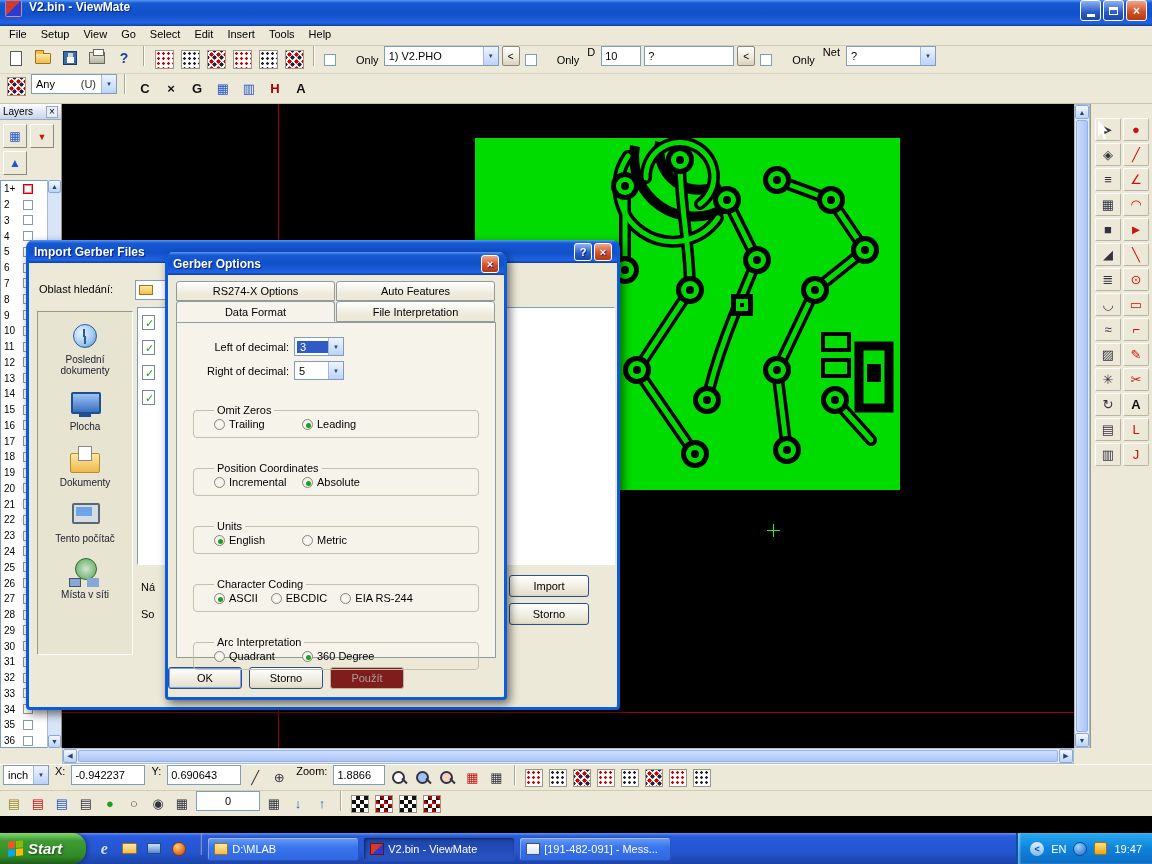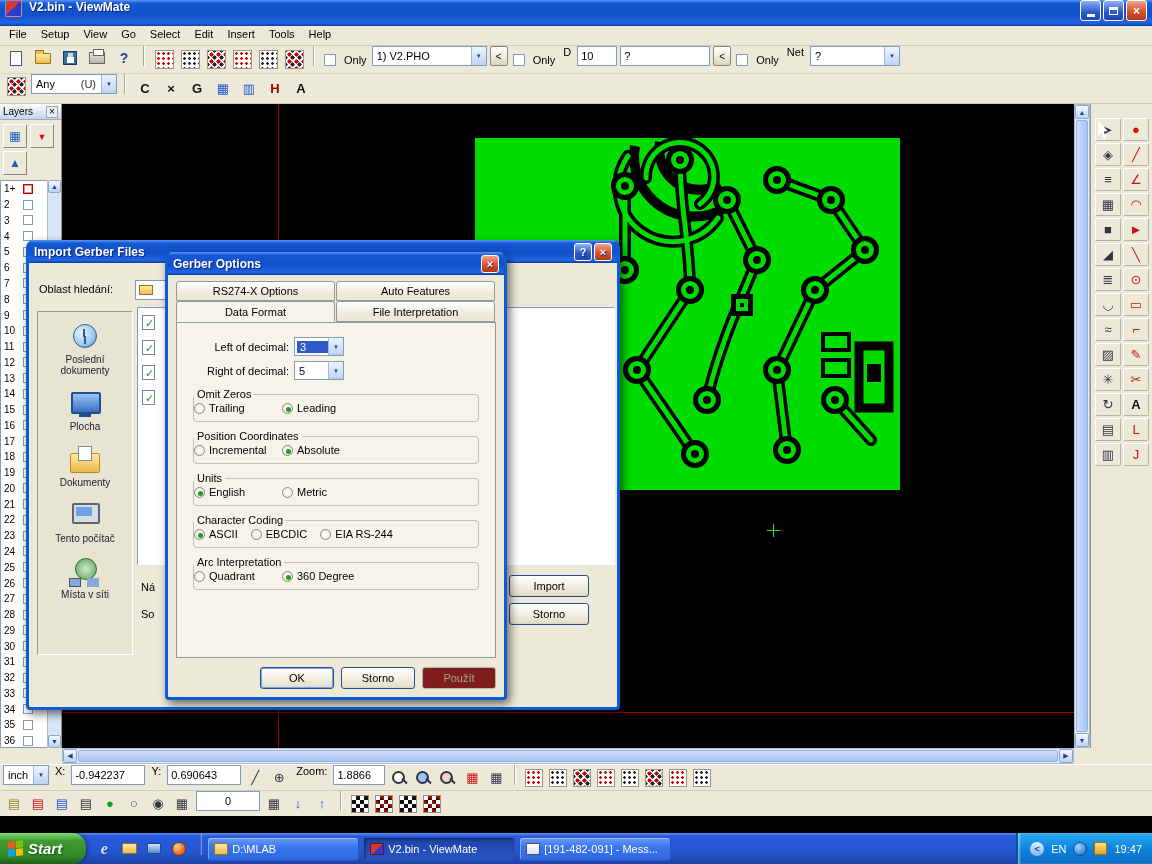--- a/index.html
+++ b/index.html
@@ -19,21 +19,21 @@
 .q-glyph::before{content:"?"}
 
 .menubar{top:26px;height:20px;background:#ece9d8;border-bottom:1px solid #cfccb8;padding:0 2px;z-index:5}
 .menu-item{padding:2px 7px;cursor:default}
 
 .tb1{top:46px;height:28px;background:#ece9d8;border-bottom:1px solid #d8d5c2;padding:0 4px;gap:3px;z-index:5}
 .tb2{top:74px;height:30px;background:#ece9d8;border-bottom:1px solid #c9c6b4;padding:0 4px;gap:3px;z-index:5}
 .tbtn{min-width:24px;height:24px;display:inline-flex;align-items:center;justify-content:center;border:1px solid transparent;border-radius:2px}
 .sep{width:2px;height:20px;margin:0 4px;border-left:1px solid #aca899;border-right:1px solid #fff}
 .lbl{margin:0 3px;white-space:nowrap}
-.chkwrap{display:inline-flex;align-items:center;gap:8px;margin:0 2px;white-space:nowrap}
+.chkwrap{display:inline-flex;align-items:center;gap:20px;margin:0 2px;white-space:nowrap}
 .chk{width:12px;height:12px;background:#fff;border:1px solid #7f9db9}
 .combo{height:20px;background:#fff;border:1px solid #7f9db9;display:inline-flex;align-items:center}
 .combo-val{flex:1;padding:0 4px;white-space:nowrap;overflow:hidden}
 .combo-unit{padding-right:5px;color:#333}
 .combo-btn{width:15px;height:100%;border-left:1px solid #9db9e3;background:linear-gradient(180deg,#eef4fd,#bcd3f5);display:flex;align-items:center;justify-content:center;color:#23437c;font-size:6px;flex:none}
 .ar-d::before{content:"▼"} .ar-u::before{content:"▲"} .ar-l::before{content:"◀"} .ar-r::before{content:"▶"}
 .w40{width:40px}.w46{width:46px}.w52{width:52px}.w74{width:74px}.w86{width:86px}.w90{width:90px}.w115{width:115px}
 .field{height:20px;background:#fff;border:1px solid #7f9db9;display:inline-flex;align-items:center;padding:0 3px;white-space:nowrap}
 .minibtn{width:18px;height:20px;background:linear-gradient(180deg,#fff,#ece9d8 60%,#d8d2bf);border:1px solid #8a887a;border-radius:2px;font-size:10px;font-family:inherit}
 .i-page{width:12px;height:15px;background:#fff;border:1px solid #556}
@@ -121,29 +121,29 @@
 .gerber .dlg-body{padding:6px 8px}
 .tabrow{display:flex}
 .tab{flex:1;height:20px;display:flex;align-items:center;justify-content:center;background:linear-gradient(#fff,#ece9d8 70%);border:1px solid #919b9c;border-radius:3px 3px 0 0;margin-right:1px;font-size:11px}
 .tabrow.row2 .tab{height:21px}
 .tab.selected{background:#f6f4ea;border-bottom-color:#f6f4ea;position:relative;z-index:2;margin-bottom:-1px}
 .tabpage{border:1px solid #919b9c;background:#f6f4ea;height:336px;padding:12px 16px 8px;position:relative;z-index:1}
 .formrow{display:flex;align-items:center;margin:2px 0 5px}
 .formrow label{width:96px;text-align:right;margin-right:5px}
 .combo.small{width:50px;height:19px}
 .combo-val.hl{background:#2f5bc6;color:#fff;margin:2px 0 2px 2px;padding:0 3px}
-.grp{border:1px solid #c3c0ae;border-radius:4px;margin-top:8px;padding:2px 0 7px}
+.grp{border:1px solid #c3c0ae;border-radius:4px;margin-top:24px;padding:2px 20px 7px}
 .grp legend{padding:0 3px;font-size:11px}
 .opts{display:flex;align-items:center}
 .radio{display:inline-flex;align-items:center;gap:4px;white-space:nowrap}
 .cols2 .radio:first-child{width:88px}
 .cols3 .radio{margin-right:13px}
 .rdot{width:11px;height:11px;border-radius:50%;border:1px solid #8a867a;background:radial-gradient(#fff,#e8e6da);position:relative;flex:none}
 .rdot.checked::after{content:"";position:absolute;left:3px;top:3px;width:5px;height:5px;border-radius:50%;background:#1e9e1e}
-.dlg-buttons{position:absolute;left:0;right:8px;bottom:8px;display:flex;justify-content:flex-end;gap:7px}
+.dlg-buttons{position:absolute;left:0;right:8px;bottom:8px;display:flex;justify-content:flex-start;gap:7px}
 .xpbtn{width:74px;height:22px;background:linear-gradient(180deg,#fff,#f4f1e6 45%,#e6e1ce 90%,#d8d1bd);border:1px solid #2b4f8a;border-radius:3px;font-family:inherit;font-size:11px;color:#000}
 .xpbtn.default{box-shadow:inset 0 0 0 1px #7aa2ef}
 .xpbtn.disabled{color:#a4a090;border-color:#b9b5a3;background:#7f1d1d;box-shadow:none}
 
 .import{left:26px;top:240px;width:594px;height:470px;z-index:50}
 .look-label{position:absolute;left:10px;top:20px;white-space:nowrap}
 .look-combo{position:absolute;left:106px;top:17px;width:368px}
 .ic-folder-sm{width:14px;height:10px;background:linear-gradient(#ffe9a2,#f0bd4e);border:1px solid #9a7324;margin:0 3px;flex:none}
 .places{position:absolute;left:8px;top:48px;width:96px;height:344px;background:#e7e4d2;border:1px solid;border-color:#9a9785 #fff #fff #9a9785;padding:8px 2px;display:flex;flex-direction:column;gap:9px;overflow:hidden}
 .place{text-align:center;font-size:10px;line-height:11px;color:#223;padding:2px 0}

